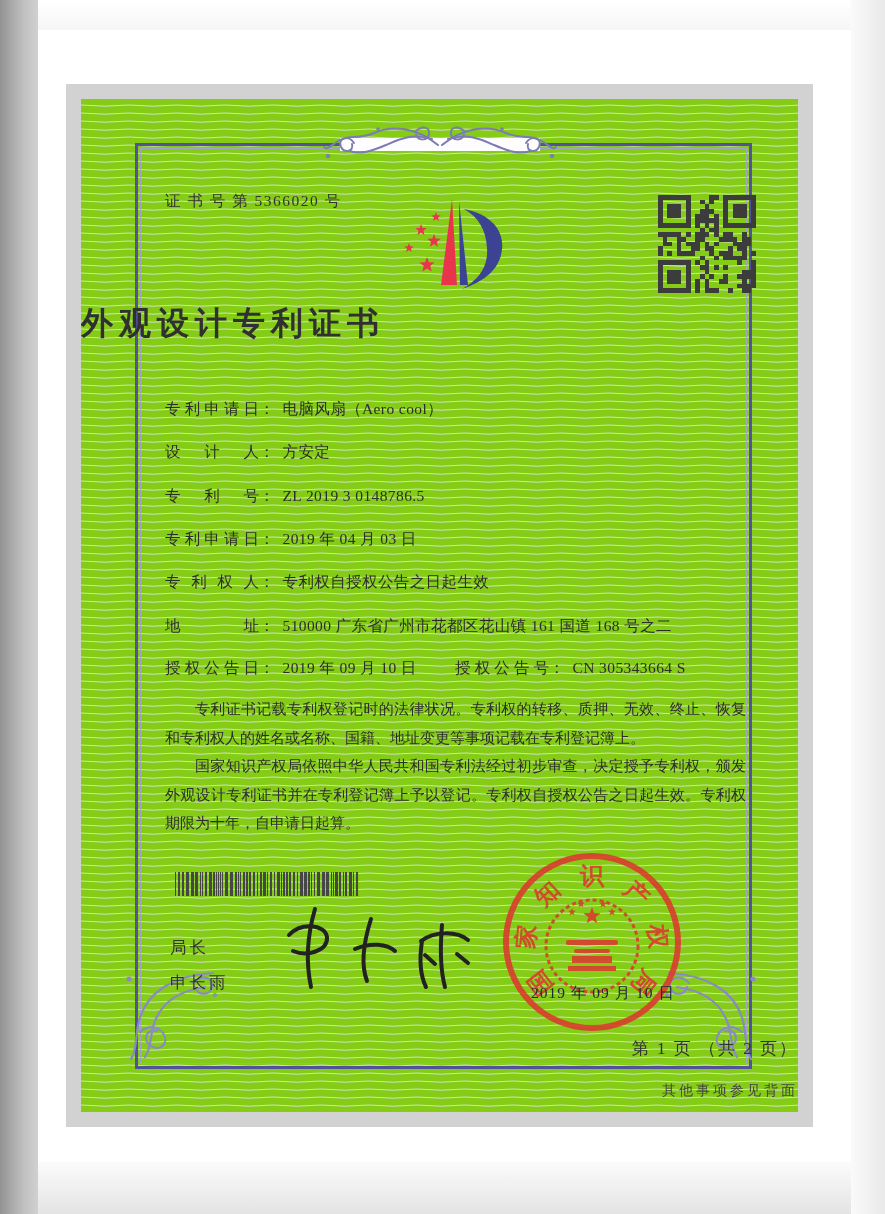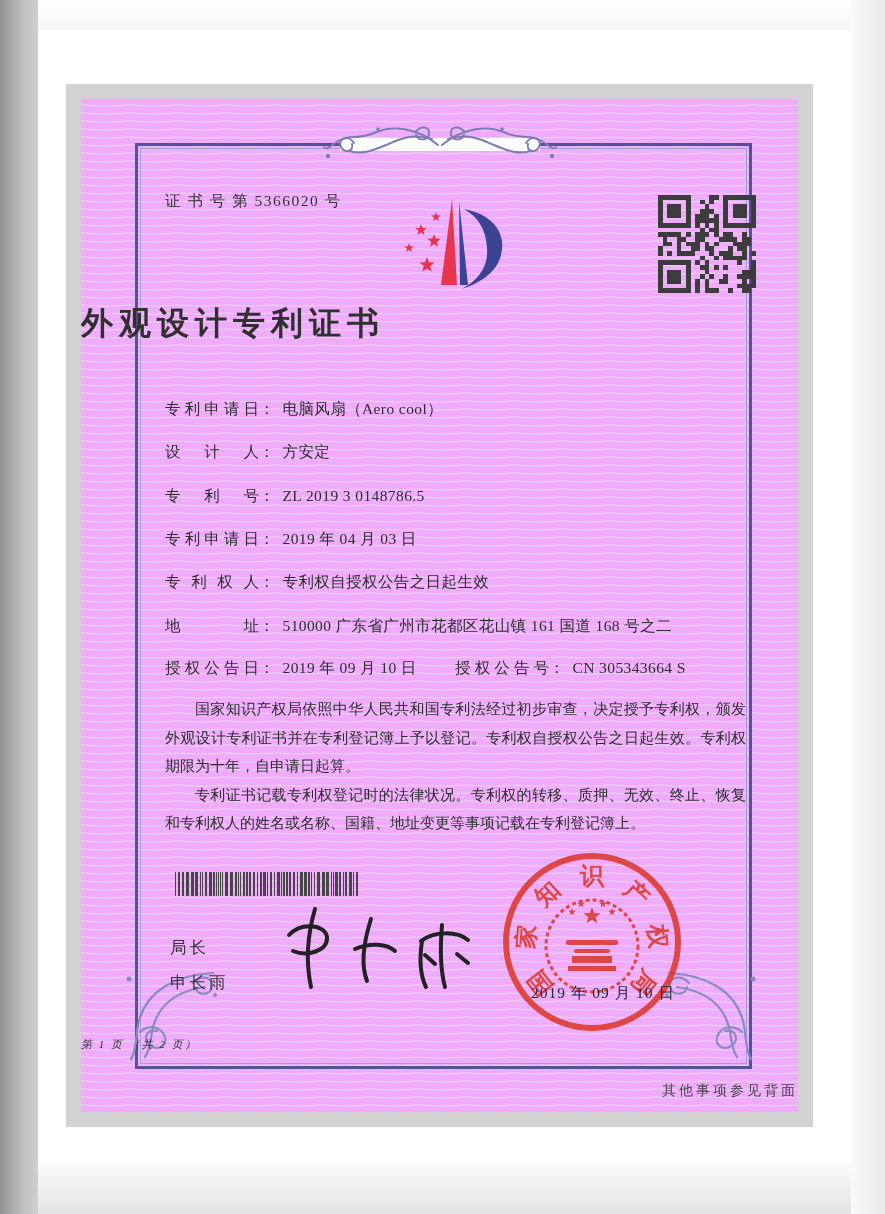--- a/index.html
+++ b/index.html
@@ -9,21 +9,21 @@
     font-family:"Liberation Serif","DejaVu Serif",serif;
   }
   
   .edge{position:absolute;z-index:0;}
   .edge-left{left:0;top:0;bottom:0;width:38px;background:linear-gradient(to right,#939393,#c2c2c2 65%,#d0d0d0);}
   .edge-top{left:38px;top:0;right:34px;height:30px;background:linear-gradient(#ffffff,#f6f6f6);}
   .edge-right{right:0;top:0;bottom:0;width:34px;background:linear-gradient(to left,#e9e9e9,#fafafa);}
   .edge-bottom{left:38px;right:34px;bottom:0;height:52px;background:linear-gradient(#fbfbfb,#e4e4e4);}
   .gray-band{position:absolute;left:66px;top:84px;width:747px;height:1043px;background:#d2d2d2;z-index:1;}
   
-  .paper{position:absolute;left:81px;top:99px;width:717px;height:1013px;background:#f0abfc;z-index:2;overflow:hidden;}
+  .paper{position:absolute;left:81px;top:99px;width:717px;height:1013px;background:#84cc16;z-index:2;overflow:hidden;}
   .waves-svg{position:absolute;left:0;top:0;z-index:0;}
   .wave{fill:none;stroke:#e6e6ee;stroke-width:.8;}
   
   .bb-outer{position:absolute;left:54px;top:44px;width:611px;height:920px;border:3px solid #51519c;z-index:1;}
   .bb-inner{position:absolute;left:2px;top:2px;right:2px;bottom:2px;border:1px solid #a2a2cc;}
   .orn-back{position:absolute;left:259px;top:39px;width:200px;height:13px;background:#fdfdfe;z-index:2;}
   .orn-top{position:absolute;left:239px;top:22px;z-index:3;}
   .flourish{position:absolute;z-index:3;}
   .flourish.fl-left{left:40px;top:866px;}
   .flourish.fl-right{left:580px;top:866px;transform:scaleX(-1);}
@@ -40,21 +40,21 @@
   .grant-group{position:absolute;left:290px;top:0;white-space:nowrap;}
   .body-text{position:absolute;left:84px;top:596px;width:581px;font-size:15px;line-height:28.5px;text-align:justify;color:#2d2d2d;}
   .body-text p{margin:0;text-indent:2em;}
   .barcode-svg{position:absolute;left:94px;top:773px;}
   .officer{position:absolute;left:89px;top:838px;font-size:16.5px;letter-spacing:3px;color:#333;}
   .officer .officer-name{margin-top:13px;}
   .signature-svg{position:absolute;left:190px;top:800px;}
   .seal-svg{position:absolute;left:419px;top:751px;opacity:.88;}
   .seal-char{font-size:24px;font-weight:bold;fill:#dc392e;font-family:"Liberation Serif",serif;}
   .seal-date{position:absolute;left:450px;top:884px;font-size:15.5px;letter-spacing:1px;color:#26263a;z-index:6;}
-  .page-footer{position:absolute;left:0;right:0;top:938px;text-align:left;font-size:11px;letter-spacing:2px;color:#333;font-style:italic;}
+  .page-footer{position:absolute;left:0;right:0;top:938px;text-align:right;font-size:17px;letter-spacing:2px;color:#333;}
   .back-note{position:absolute;left:0;right:0;top:983px;text-align:right;font-size:14px;letter-spacing:3px;color:#444;}
 </style>
 </head>
 <body>
 
 <div class="edge edge-left"></div>
 <div class="edge edge-top"></div>
 <div class="edge edge-right"></div>
 <div class="edge edge-bottom"></div>
 <div class="gray-band"></div>
@@ -494,22 +494,22 @@
       <span class="f-label">地址</span><span class="f-colon">：</span><span class="f-value">510000 广东省广州市花都区花山镇 161 国道 168 号之二</span>
     </div>
     <div class="f-row" style="top:559px">
       <span class="f-label">授权公告日</span><span class="f-colon">：</span><span class="f-value">2019 年 09 月 10 日</span>
       <span class="grant-group">
         <span class="f-label">授权公告号</span><span class="f-colon">：</span><span class="f-value">CN 305343664 S</span>
       </span>
     </div>
 
     <div class="body-text">
+      <p>专利证书记载专利权登记时的法律状况。专利权的转移、质押、无效、终止、恢复和专利权人的姓名或名称、国籍、地址变更等事项记载在专利登记簿上。</p>
       <p>国家知识产权局依照中华人民共和国专利法经过初步审查，决定授予专利权，颁发外观设计专利证书并在专利登记簿上予以登记。专利权自授权公告之日起生效。专利权期限为十年，自申请日起算。</p>
-      <p>专利证书记载专利权登记时的法律状况。专利权的转移、质押、无效、终止、恢复和专利权人的姓名或名称、国籍、地址变更等事项记载在专利登记簿上。</p>
     </div>
 
     <svg class="barcode-svg" width="185" height="24" id="barcode-svg" fill="#464646">
         <rect x="0" y="0" width="1" height="24"></rect>
         <rect x="3" y="0" width="2" height="24"></rect>
         <rect x="7" y="0" width="2" height="24"></rect>
         <rect x="11" y="0" width="3" height="24"></rect>
         <rect x="16" y="0" width="3" height="24"></rect>
         <rect x="20" y="0" width="3" height="24"></rect>
         <rect x="25" y="0" width="1" height="24"></rect>

